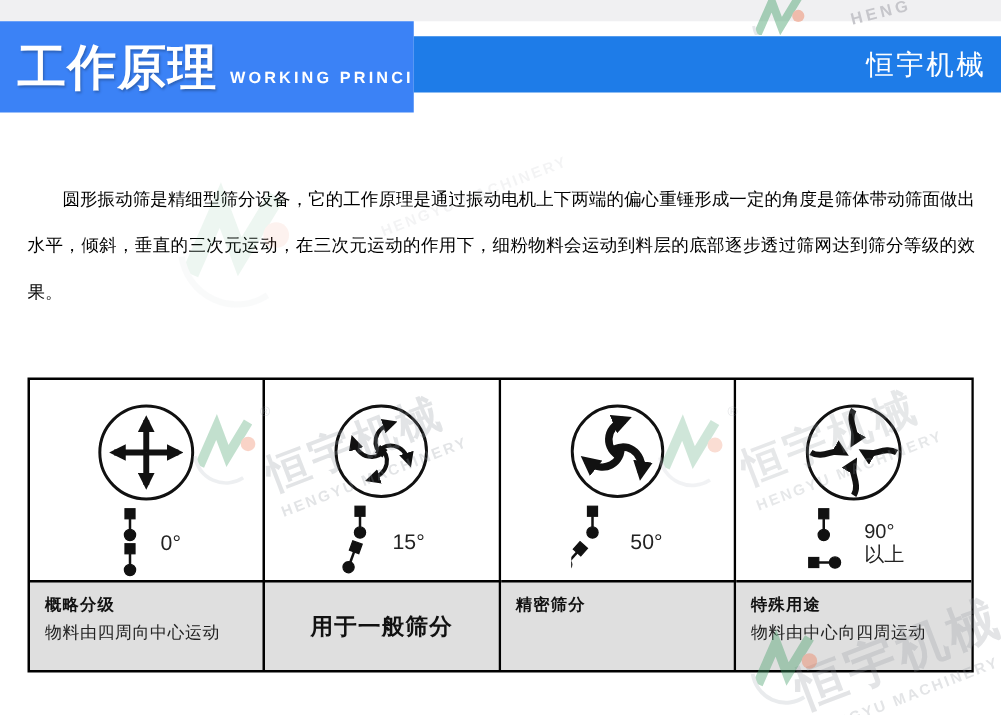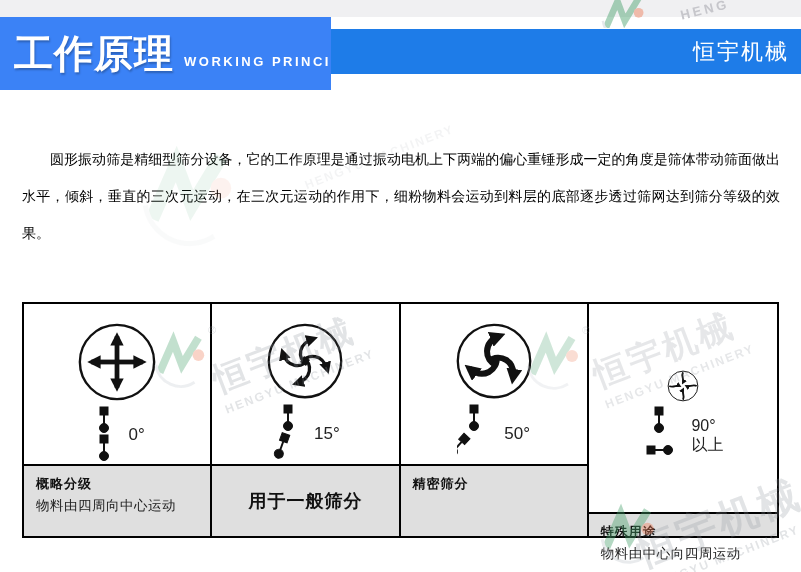--- a/index.html
+++ b/index.html
@@ -34,21 +34,21 @@
     font-size:14px; line-height:37px; text-align:justify; text-indent:2em; color:#000000;
   }
   
   .dtable {
     position:absolute; left:22px; top:302px; width:757px; height:236px;
     border:2px solid #000; display:grid;
     grid-template-columns:repeat(4,1fr); grid-template-rows:160px 72px;
     background:#fff; z-index:2;
   }
   .dcell { border-right:2px solid #000; display:flex; flex-direction:column; align-items:center; padding-top:18px; background:#fff; }
-  .dcell.last, .lcell.last { border-right:none;margin-top:48px; }
+  .dcell.last, .lcell.last { border-right:none; }
   .lcell { border-right:2px solid #000; border-top:2px solid #000; background:#dfdfdf; padding:9px 12px 0 12px; }
   .lcell .ltitle { font-size:13px; font-weight:bold; color:#111; letter-spacing:1px; }
   .lcell .ldesc  { font-size:13.5px; color:#222; margin-top:4px; letter-spacing:.5px; }
   .lcell.center-label { display:flex; align-items:center; justify-content:center; padding:12px; }
   .lcell.center-label .ltitle { font-size:18px; }
   .ind-row { display:flex; align-items:center; gap:9px; margin-top:4px; }
   .angle-txt { font-size:17px; color:#222; }
   .angle-stack { display:flex; flex-direction:column; font-size:16px; line-height:1.2; color:#222; }
   
   .wm { position:absolute; pointer-events:none; z-index:5; }

